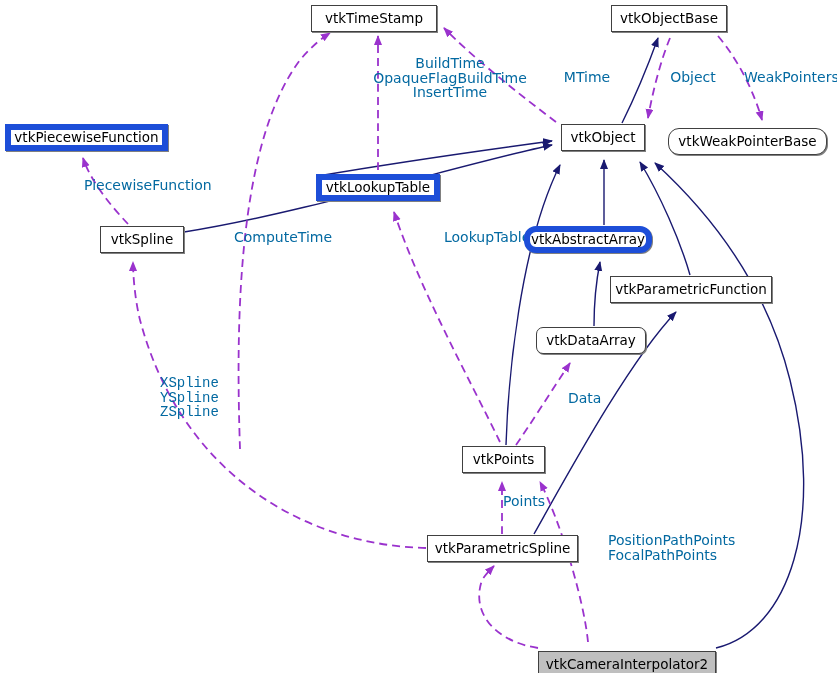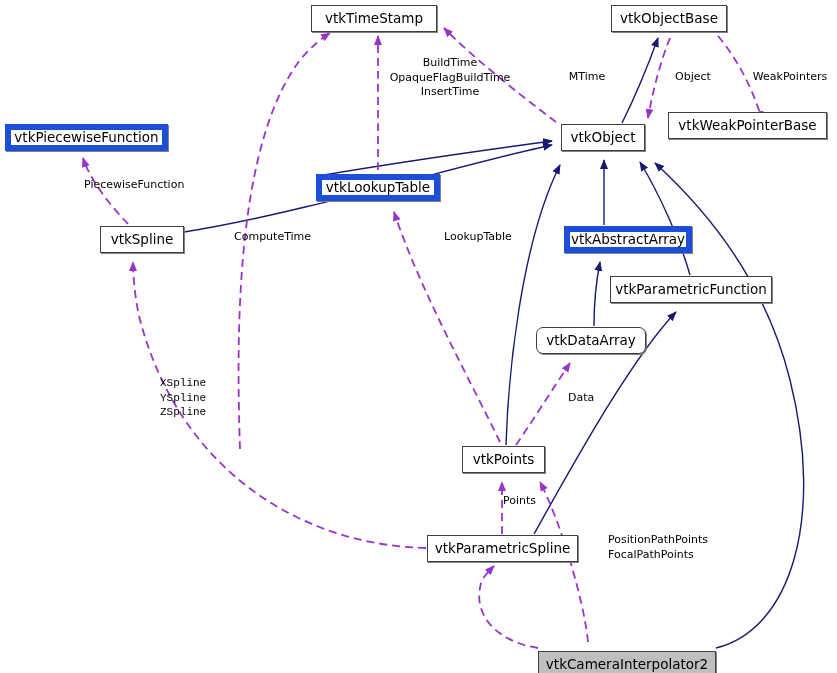--- a/index.html
+++ b/index.html
@@ -22,23 +22,23 @@
     background:#ffffff;
     border:1px solid #404040;
     box-shadow:1px 1px 0 0 #808080;
     white-space:nowrap;
     z-index:5;
   }
   .node.red{border:6px solid #1d4ed8;}
   .node.current{background:#bfbfbf;border:1px solid #404040;}
   .elabel{
     position:absolute;
-    font-size:11px;
+    font-size:14px;
     line-height:14.5px;
-    color:#000000;
+    color:#0369a1;
     white-space:pre;
     z-index:4;
     text-align:center;
   }
   .elabel.left{text-align:left;}
 </style>
 </head>
 <body>
 
 <div id="canvas">
@@ -99,24 +99,24 @@
       <path d="M588,642 C584,600 560,520 540,482" marker-end="url(#arrUse)"></path>
 
       <path d="M538,648 C498,642 470,615 482,580 C486,574 490,570 494,566" marker-end="url(#arrUse)"></path>
     </g>
   </svg>
 
   <div class="node" style="left:311px;top:5px;width:126px;height:27px;">vtkTimeStamp</div>
   <div class="node" style="left:611px;top:5px;width:116px;height:27px;">vtkObjectBase</div>
   <div class="node red" style="left:5px;top:124px;width:163px;height:27px;">vtkPiecewiseFunction</div>
   <div class="node" style="left:561px;top:124px;width:84px;height:27px;">vtkObject</div>
-  <div class="node" style="left:668px;top:112px;width:159px;height:27px;">vtkWeakPointerBase</div>
+  <div class="node" style="left:668px;top:128px;width:159px;height:27px;border-radius:11px;">vtkWeakPointerBase</div>
   <div class="node" style="left:100px;top:226px;width:84px;height:27px;">vtkSpline</div>
   <div class="node red" style="left:316px;top:174px;width:124px;height:27px;">vtkLookupTable</div>
-  <div class="node red" style="left:564px;top:226px;width:128px;height:27px;">vtkAbstractArray</div>
+  <div class="node red" style="left:524px;top:226px;width:128px;height:27px;border-radius:12px;">vtkAbstractArray</div>
   <div class="node" style="left:610px;top:276px;width:162px;height:27px;">vtkParametricFunction</div>
   <div class="node" style="left:536px;top:327px;width:110px;height:27px;border-radius:7px;">vtkDataArray</div>
   <div class="node" style="left:462px;top:446px;width:83px;height:27px;">vtkPoints</div>
   <div class="node" style="left:427px;top:535px;width:151px;height:27px;">vtkParametricSpline</div>
   <div class="node current" style="left:538px;top:643px;width:178px;height:27px;margin-top:8px;">vtkCameraInterpolator2</div>
 
   <div class="elabel" style="left:364px;top:56px;width:172px;">BuildTime
 OpaqueFlagBuildTime
 InsertTime</div>
   <div class="elabel" style="left:563px;top:70px;width:48px;">MTime</div>

